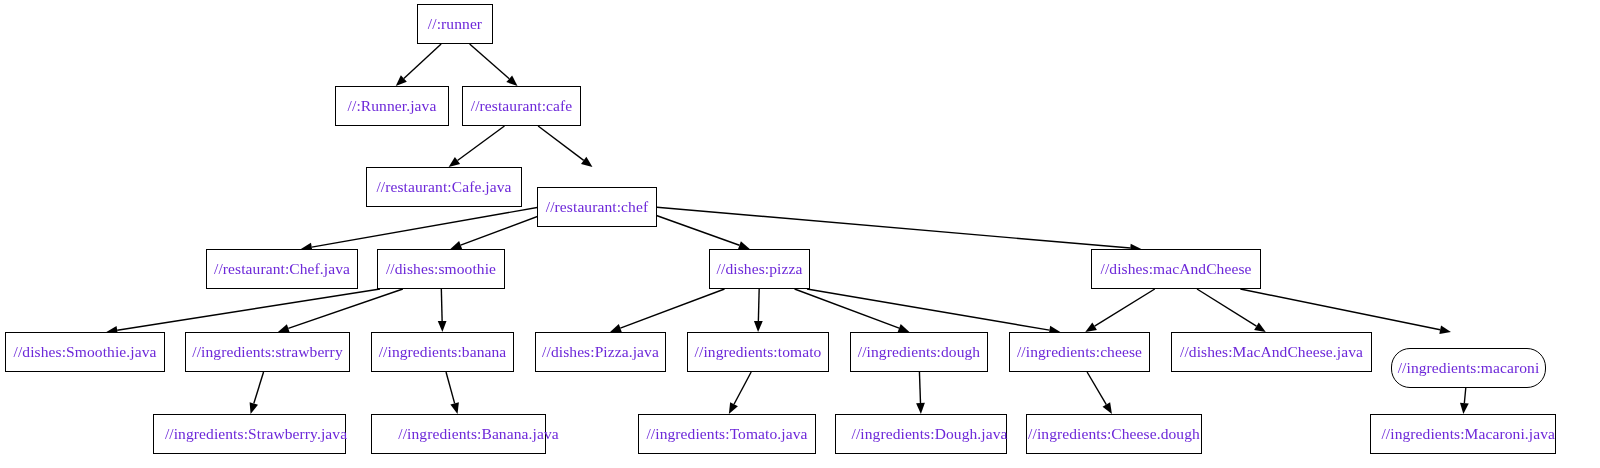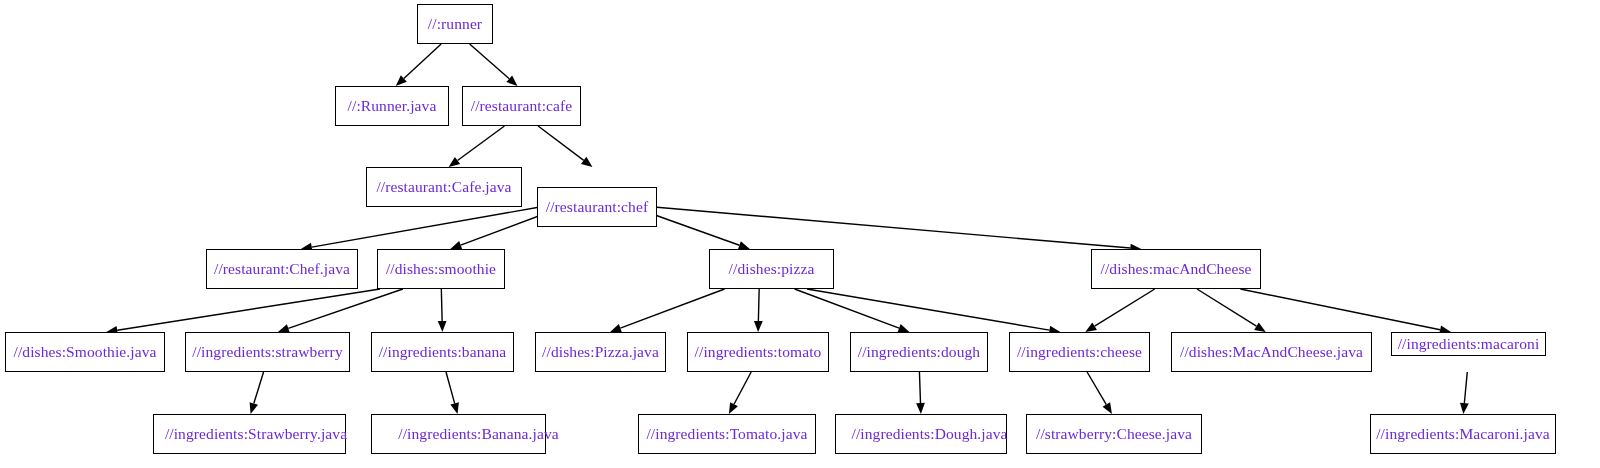--- a/index.html
+++ b/index.html
@@ -160,21 +160,21 @@
       </div>
       <div class="node" style="left: 537px; top: 167px; width: 120px; height: 40px; background: rgb(255, 255, 255); border-color: rgb(0, 0, 0); margin-top: 20px;">
         <span class="node-label">//restaurant:chef</span>
       </div>
       <div class="node" style="left: 206px; top: 249px; width: 152px; height: 40px; background: rgb(255, 255, 255); border-color: rgb(0, 0, 0);">
         <span class="node-label">//restaurant:Chef.java</span>
       </div>
       <div class="node" style="left: 377px; top: 249px; width: 128px; height: 40px; background: rgb(255, 255, 255); border-color: rgb(0, 0, 0);">
         <span class="node-label">//dishes:smoothie</span>
       </div>
-      <div class="node" style="left: 709px; top: 249px; width: 125px; height: 40px; background: rgb(255, 255, 255); border-color: rgb(0, 0, 0); text-align: right;">
+      <div class="node" style="left: 709px; top: 249px; width: 101px; height: 40px; background: rgb(255, 255, 255); border-color: rgb(0, 0, 0); text-align: right;">
         <span class="node-label">//dishes:pizza</span>
       </div>
       <div class="node" style="left: 1091px; top: 249px; width: 170px; height: 40px; background: rgb(255, 255, 255); border-color: rgb(0, 0, 0);">
         <span class="node-label">//dishes:macAndCheese</span>
       </div>
       <div class="node" style="left: 5px; top: 332px; width: 160px; height: 40px; background: rgb(255, 255, 255); border-color: rgb(0, 0, 0);">
         <span class="node-label">//dishes:Smoothie.java</span>
       </div>
       <div class="node" style="left: 185px; top: 332px; width: 165px; height: 40px; background: rgb(255, 255, 255); border-color: rgb(0, 0, 0);">
         <span class="node-label">//ingredients:strawberry</span>
@@ -190,35 +190,35 @@
       </div>
       <div class="node" style="left: 850px; top: 332px; width: 138px; height: 40px; background: rgb(255, 255, 255); border-color: rgb(0, 0, 0);">
         <span class="node-label">//ingredients:dough</span>
       </div>
       <div class="node" style="left: 1009px; top: 332px; width: 141px; height: 40px; background: rgb(255, 255, 255); border-color: rgb(0, 0, 0);">
         <span class="node-label">//ingredients:cheese</span>
       </div>
       <div class="node" style="left: 1171px; top: 332px; width: 201px; height: 40px; background: rgb(255, 255, 255); border-color: rgb(0, 0, 0);">
         <span class="node-label">//dishes:MacAndCheese.java</span>
       </div>
-      <div class="node" style="left: 1391px; top: 332px; width: 155px; height: 24px; background: rgb(255, 255, 255); border-color: rgb(0, 0, 0);">
+      <div class="node" style="left: 1391px; top: 348px; width: 155px; height: 40px; background: rgb(255, 255, 255); border-color: rgb(0, 0, 0); border-radius: 19px;">
         <span class="node-label">//ingredients:macaroni</span>
       </div>
       <div class="node" style="left: 153px; top: 414px; width: 193px; height: 40px; background: rgb(255, 255, 255); border-color: rgb(0, 0, 0); padding-left: 13px;">
         <span class="node-label">//ingredients:Strawberry.java</span>
       </div>
       <div class="node" style="left: 371px; top: 414px; width: 175px; height: 40px; background: rgb(255, 255, 255); border-color: rgb(0, 0, 0); padding-left: 40px;">
         <span class="node-label">//ingredients:Banana.java</span>
       </div>
       <div class="node" style="left: 638px; top: 414px; width: 178px; height: 40px; background: rgb(255, 255, 255); border-color: rgb(0, 0, 0);">
         <span class="node-label">//ingredients:Tomato.java</span>
       </div>
       <div class="node" style="left: 835px; top: 414px; width: 172px; height: 40px; background: rgb(255, 255, 255); border-color: rgb(0, 0, 0); padding-left: 17px;">
         <span class="node-label">//ingredients:Dough.java</span>
       </div>
       <div class="node" style="left: 1026px; top: 414px; width: 176px; height: 40px; background: rgb(255, 255, 255); border-color: rgb(0, 0, 0);">
-        <span class="node-label">//strawberry:Cheese.java</span>
-      </div>
-      <div class="node" style="left: 1370px; top: 414px; width: 186px; height: 40px; background: rgb(255, 255, 255); border-color: rgb(0, 0, 0);">
+        <span class="node-label">//ingredients:Cheese.dough</span>
+      </div>
+      <div class="node" style="left: 1370px; top: 414px; width: 186px; height: 40px; background: rgb(255, 255, 255); border-color: rgb(0, 0, 0); justify-content: flex-end;">
         <span class="node-label">//ingredients:Macaroni.java</span>
       </div>
     </div>
 </div>
 
 </body></html>

